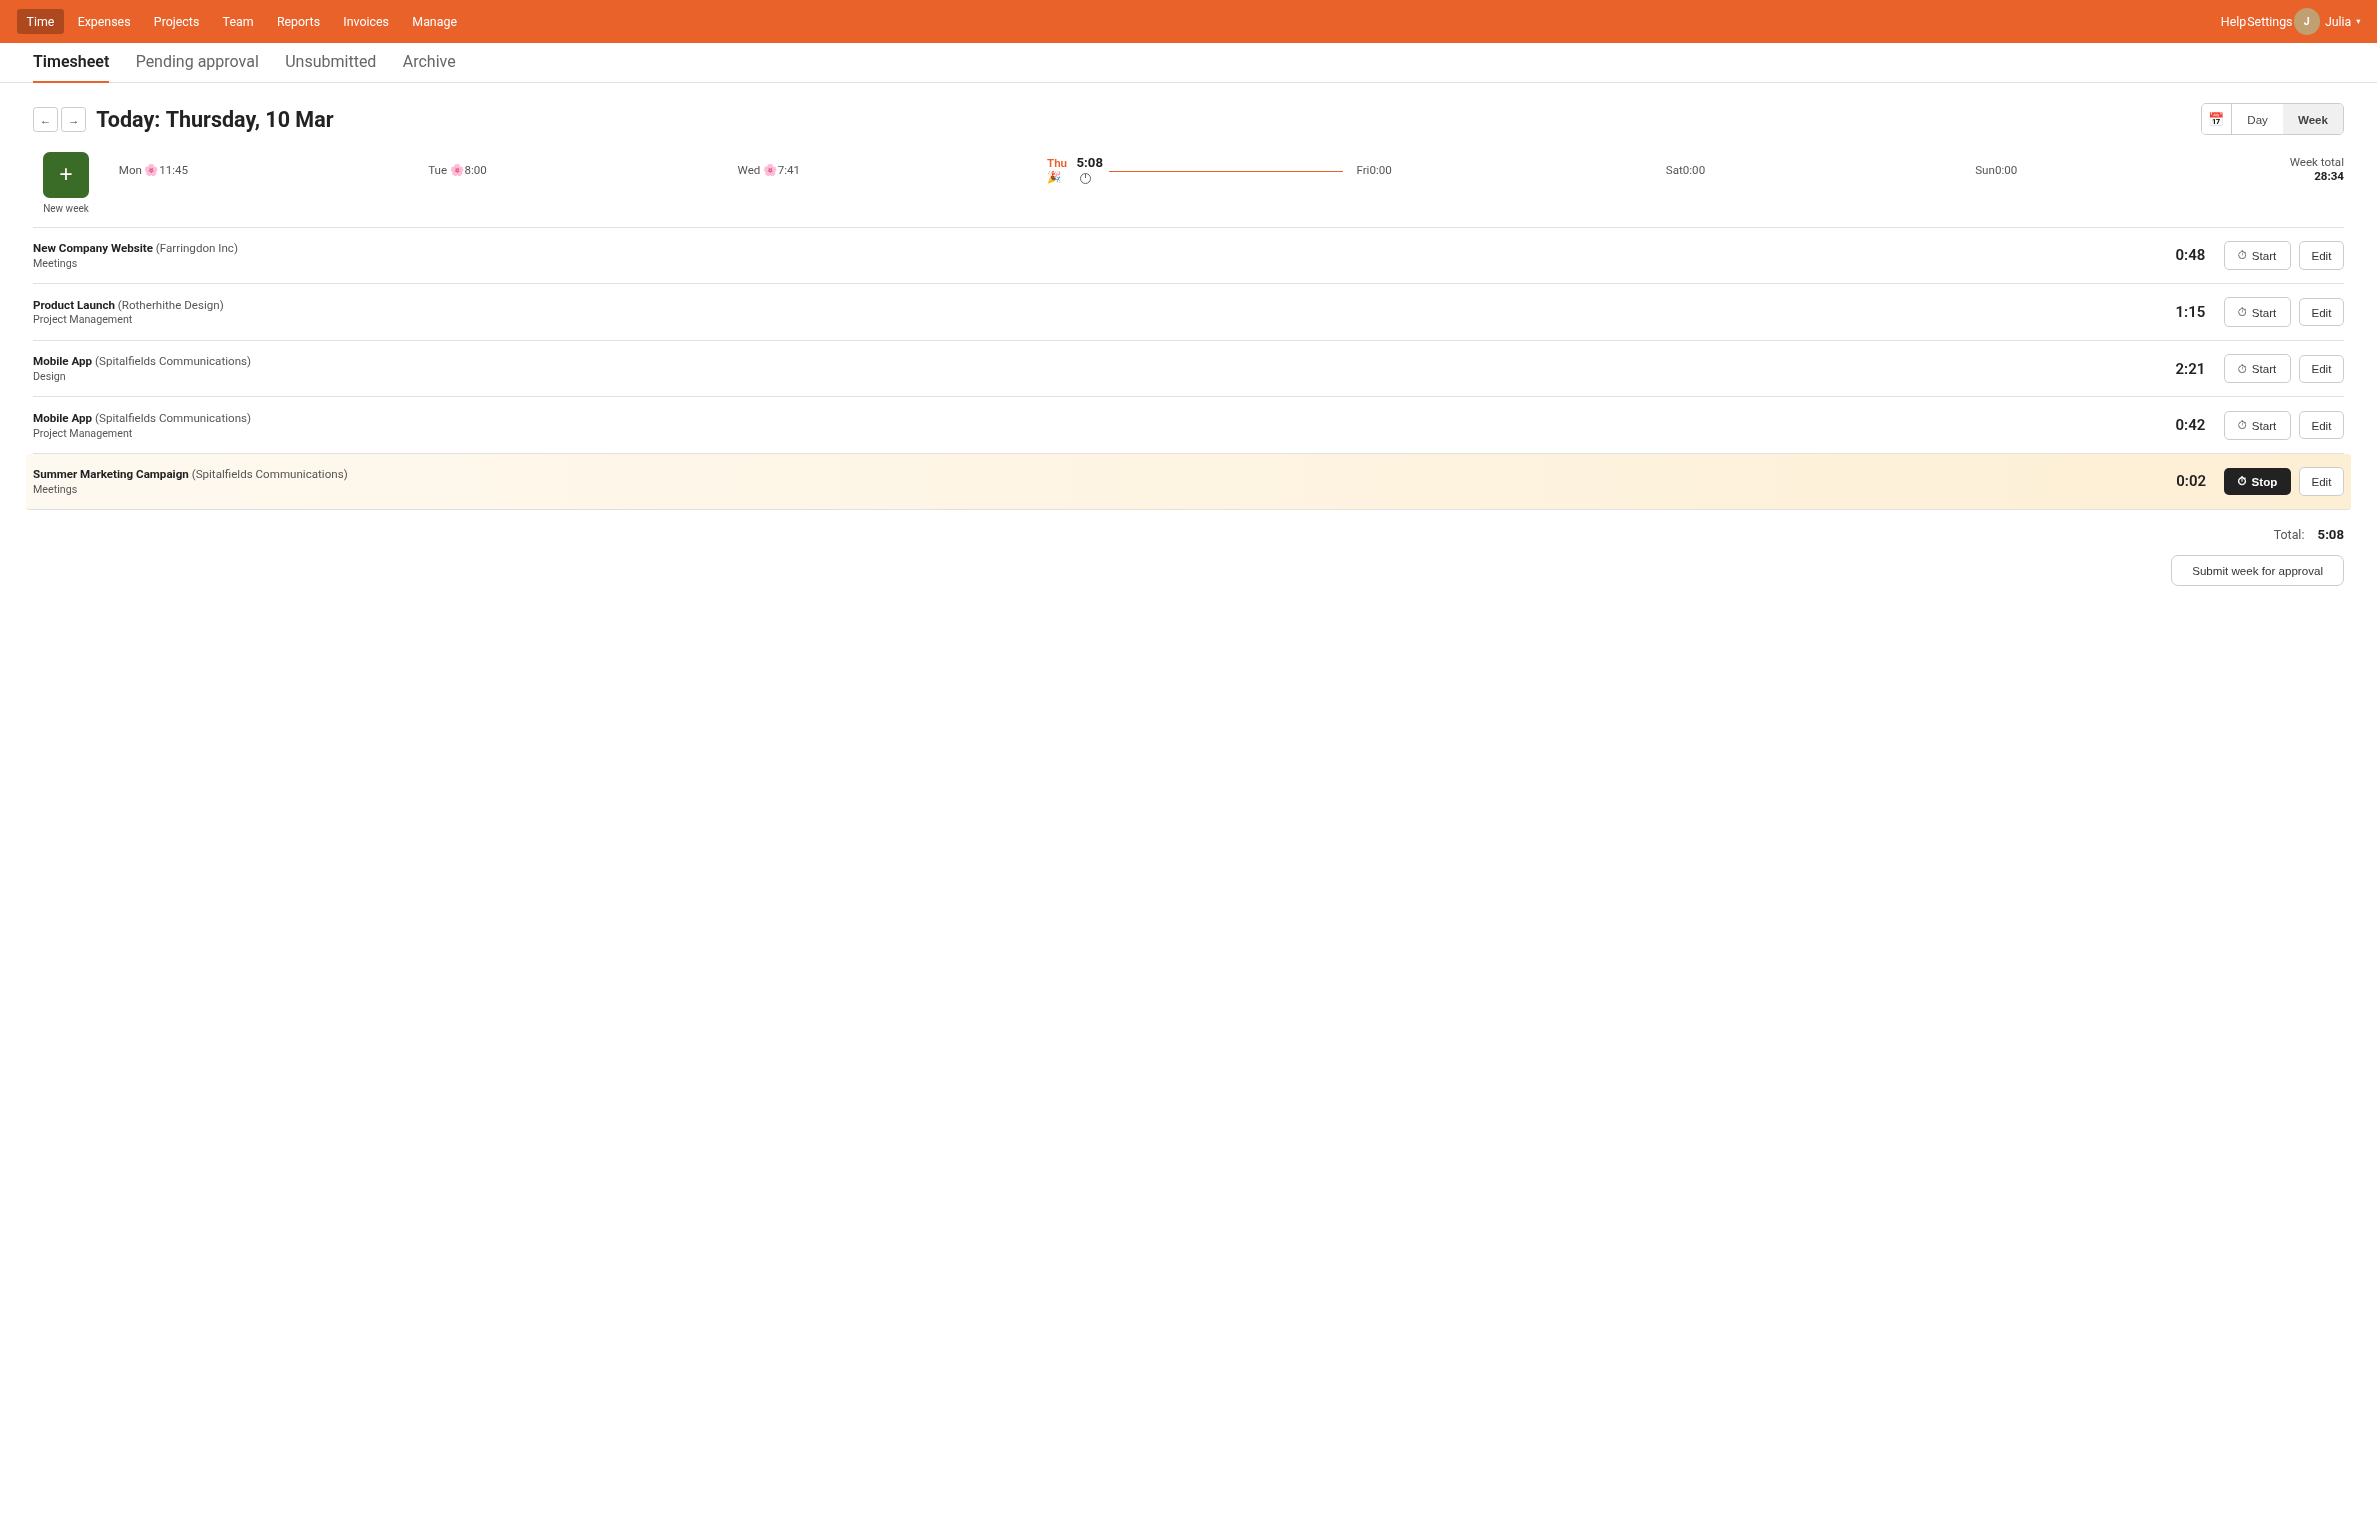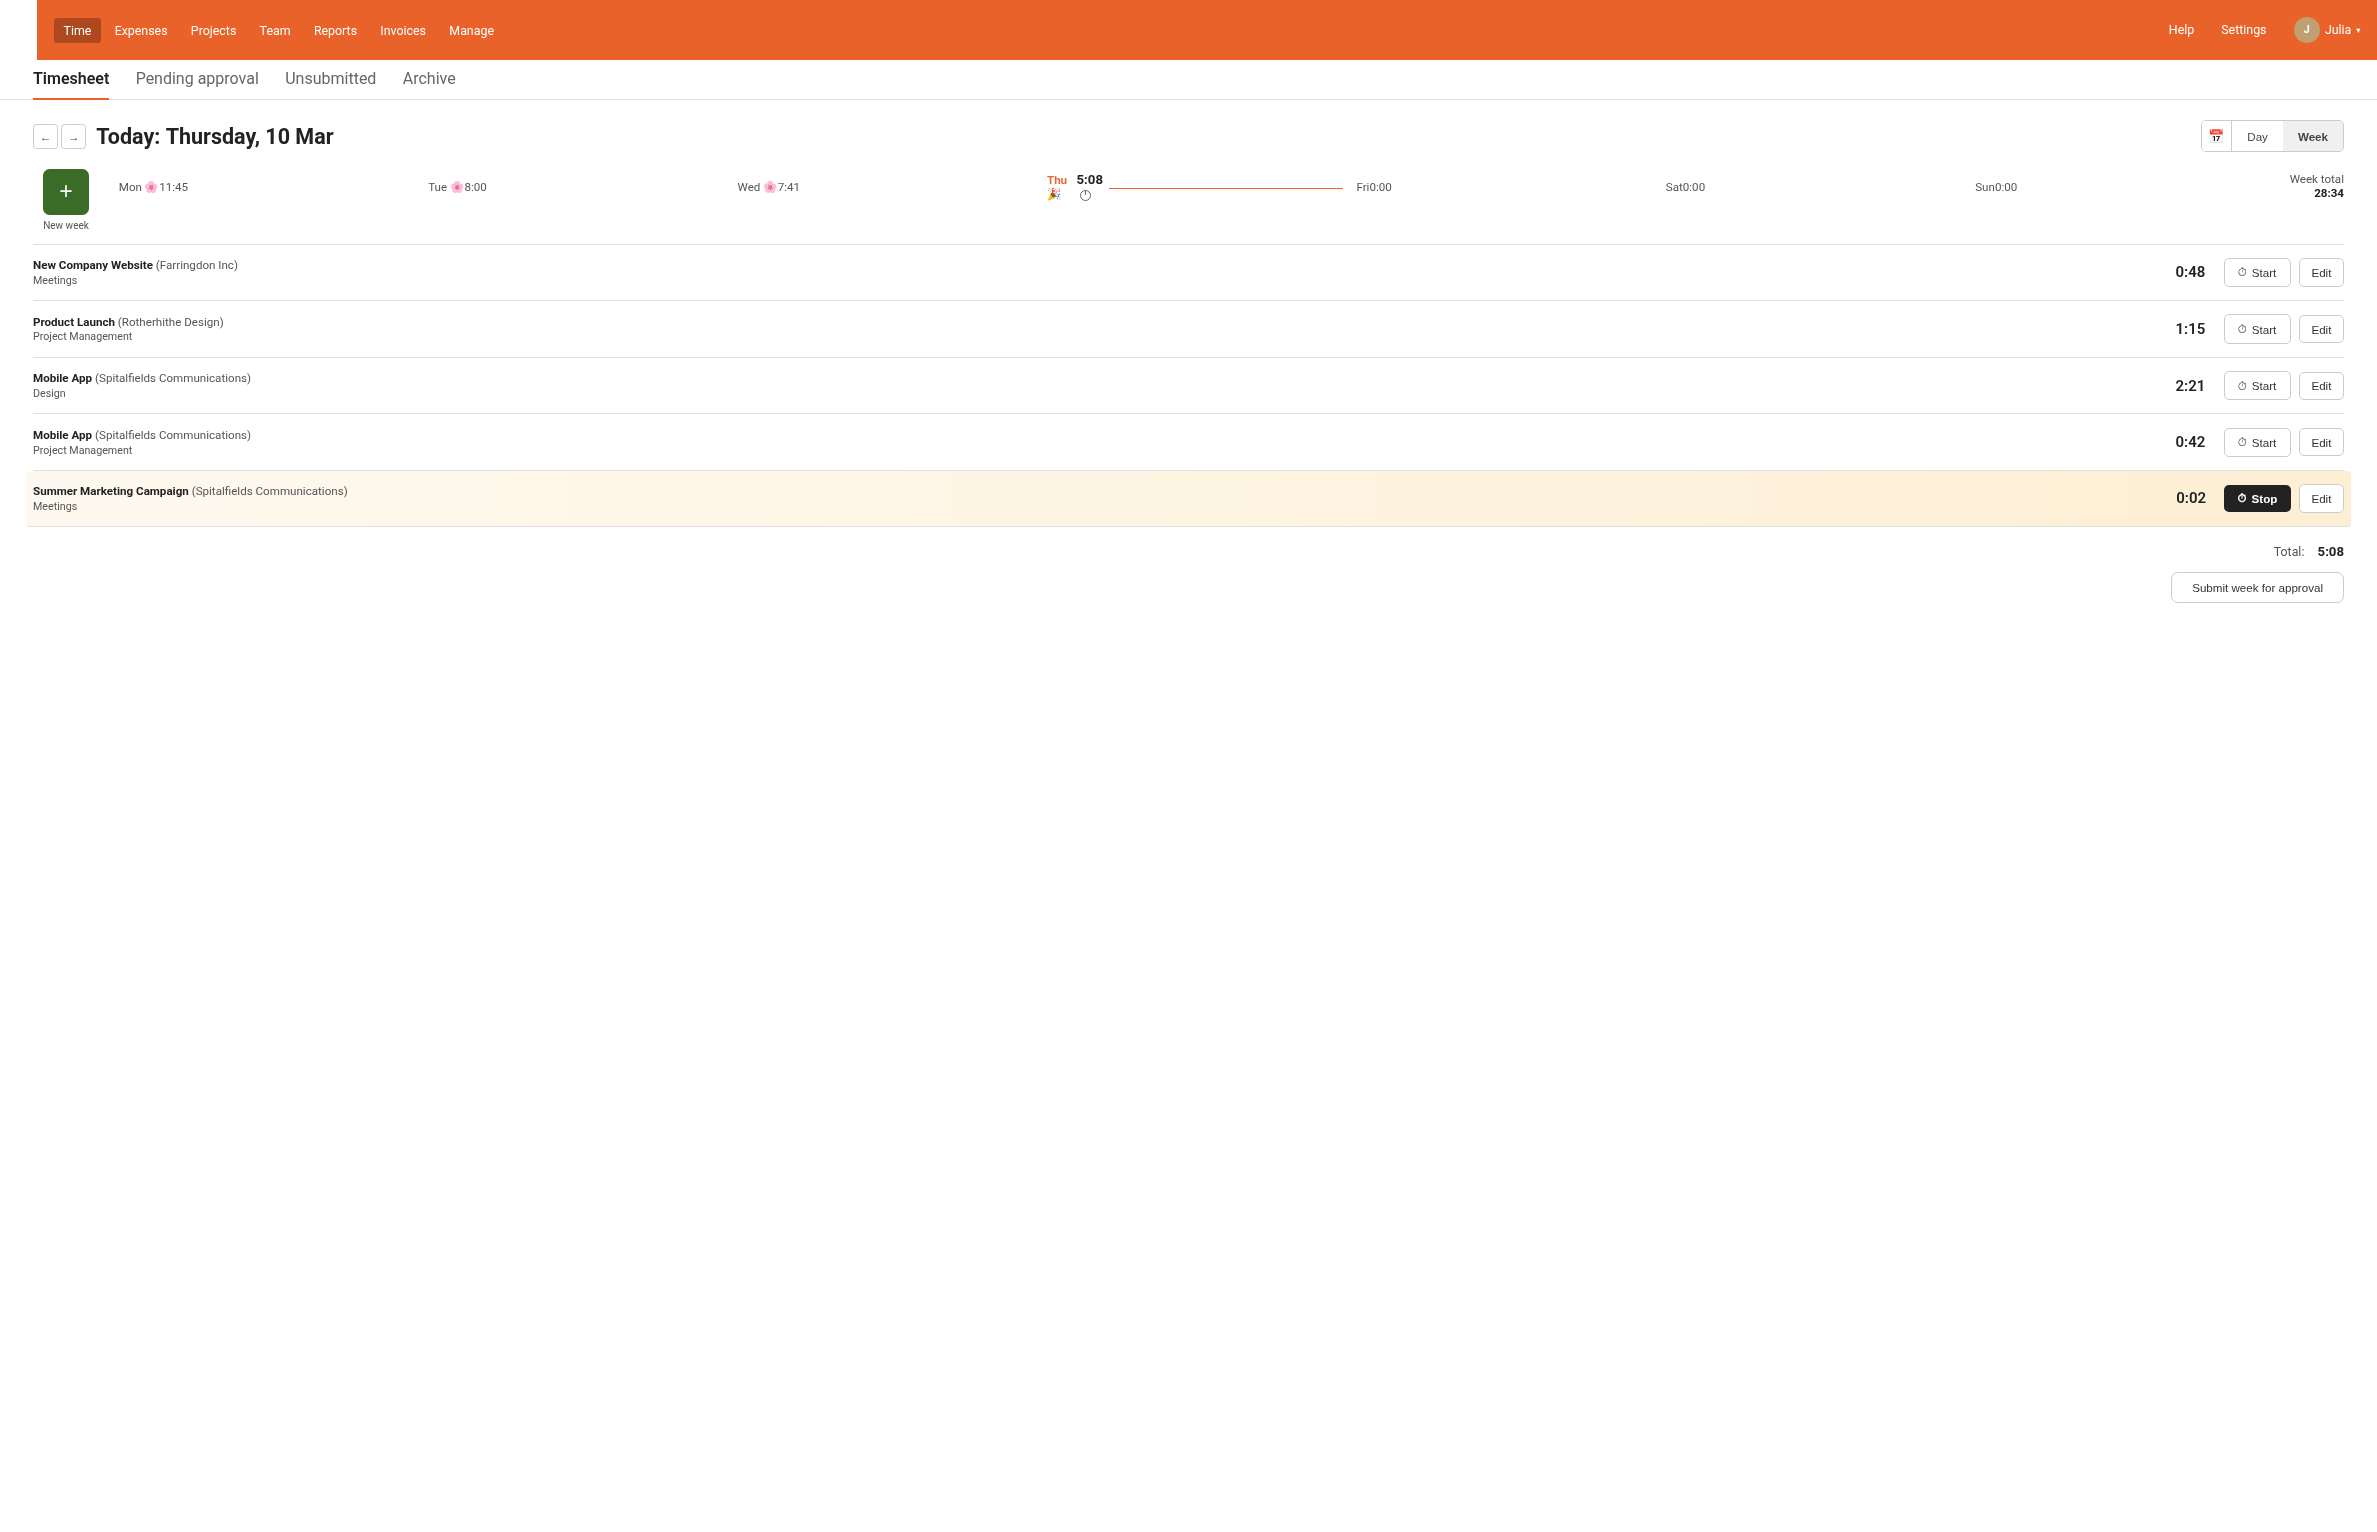--- a/index.html
+++ b/index.html
@@ -1,22 +1,22 @@
 <!DOCTYPE html>
 <html style="font-size:13.2px"><head>
   <meta charset="utf-8">
   <style>
     * { box-sizing: border-box; margin: 0; padding: 0; }
     body { font-family: -apple-system, BlinkMacSystemFont, 'Segoe UI', Roboto, sans-serif; background: #fff; color: #222; font-size: 11.6px; }
 
     
-    .nav { background: #e8622a; display: flex; align-items: center; height: 60px; padding: 0 16.5px; gap: 3.3px; margin-left: 37px; }
+    .nav { background: #e8622a; display: flex; align-items: center; height: 43px; padding: 0 16.5px; gap: 3.3px; }
     .nav-item { color: #fff; padding: 5px 10px; border-radius: 3.3px; cursor: pointer; font-size: 12.4px; white-space: nowrap; }
     .nav-item.active { background: rgba(0,0,0,0.25); }
-    .nav-right { margin-left: auto; display: flex; align-items: center; gap: 27px; }
+    .nav-right { margin-left: auto; display: flex; align-items: center; gap: 1px; }
     .nav-right .nav-text { color: #fff; font-size: 12.4px; cursor: pointer; }
     .avatar { width: 26.4px; height: 26.4px; border-radius: 50%; background: #c0a070; overflow: hidden; display: flex; align-items: center; justify-content: center; color: #fff; font-size: 10.7px; font-weight: bold; }
     .user-menu { display: flex; align-items: center; gap: 5px; cursor: pointer; color: #fff; font-size: 12.4px; }
     .chevron { font-size: 8.3px; }
 
     
     .tabs { display: flex; align-items: center; padding: 0 33px; border-bottom: 0.8px solid #e0e0e0; height: 40px; gap: 26.4px; }
     .tab { font-size: 16px; color: #666; cursor: pointer; height: 100%; display: flex; align-items: center; border-bottom: 2.5px solid transparent; }
     .tab.active { color: #222; font-weight: 600; border-bottom: 2.5px solid #e8622a; }
 

